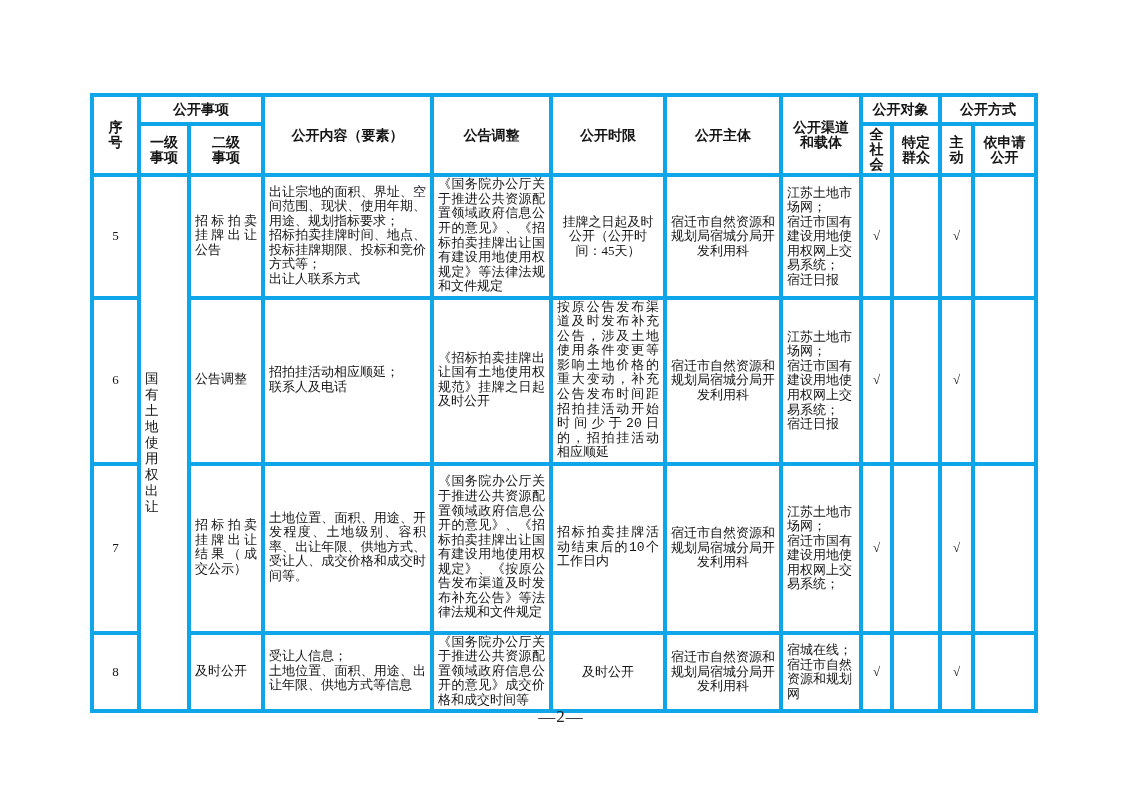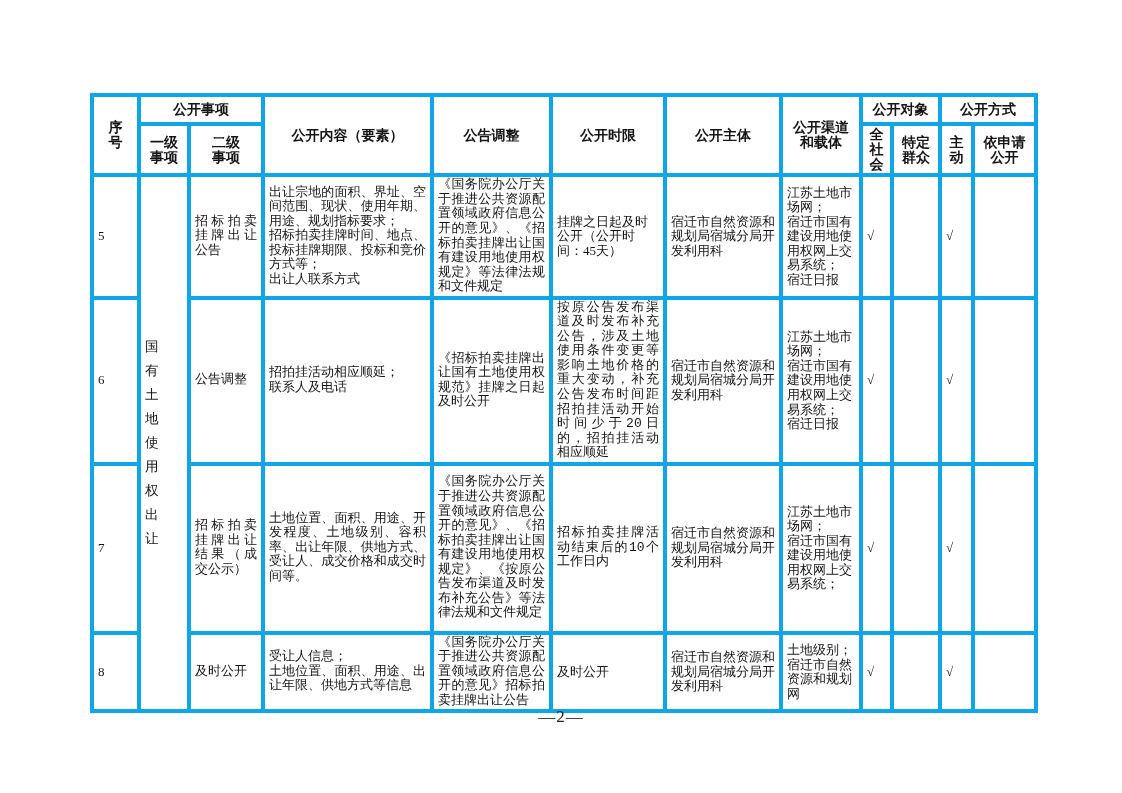--- a/index.html
+++ b/index.html
@@ -23,28 +23,28 @@
   th {
     font-weight:bold; font-size:14px; line-height:1.08;
     text-align:center; white-space:pre-line; padding:1px 2px;
   }
   tr.hr1 { height:29px; }
   tr.hr2 { height:47px; }
   tr.r5 { height:115px; }
   tr.r6 { height:144px; }
   tr.r7 { height:169px; }
   tr.r8 { height:72px; }
-  .c { }
+  .c { text-align:center; }
   .j { text-align:justify; text-justify:inter-character;font-family:Liberation Mono, monospace; }
   .l { text-align:left; }
   .pre { white-space:pre-line; }
   .vwrap { text-align:center; }
   .vitem {
     display:inline-block; text-align:left; white-space:pre-line;
-    line-height:24px; word-spacing:8px; font-size:13.5px;
+    line-height:16px; word-spacing:8px; font-size:13.5px;
   }
   .check { font-size:13px; }
   .pagenum {
     position:absolute; top:707px; left:0; width:100%;
     text-align:center; font-size:17px; letter-spacing:1px; color:#222;
   }
 </style>
 </head>
 <body>
 
@@ -149,24 +149,24 @@
       <td class="c check"></td>
       <td class="c check">√</td>
       <td class="c check"></td>
     </tr>
 
     <tr class="r8">
       <td class="c">8</td>
       <td class="j">及时公开</td>
       <td class="j pre">受让人信息；
 土地位置、面积、用途、出让年限、供地方式等信息</td>
-      <td class="j">《国务院办公厅关于推进公共资源配置领域政府信息公开的意见》招标拍卖挂牌出让公告</td>
+      <td class="j">《国务院办公厅关于推进公共资源配置领域政府信息公开的意见》成交价格和成交时间等</td>
       <td class="c">及时公开</td>
       <td class="c">宿迁市自然资源和规划局宿城分局开发利用科</td>
-      <td class="l pre">土地级别；
+      <td class="l pre">宿城在线；
 宿迁市自然资源和规划网</td>
       <td class="c check">√</td>
       <td class="c check"></td>
       <td class="c check">√</td>
       <td class="c check"></td>
     </tr>
   </tbody>
     </table>
 
   <div class="pagenum">—2—</div>

